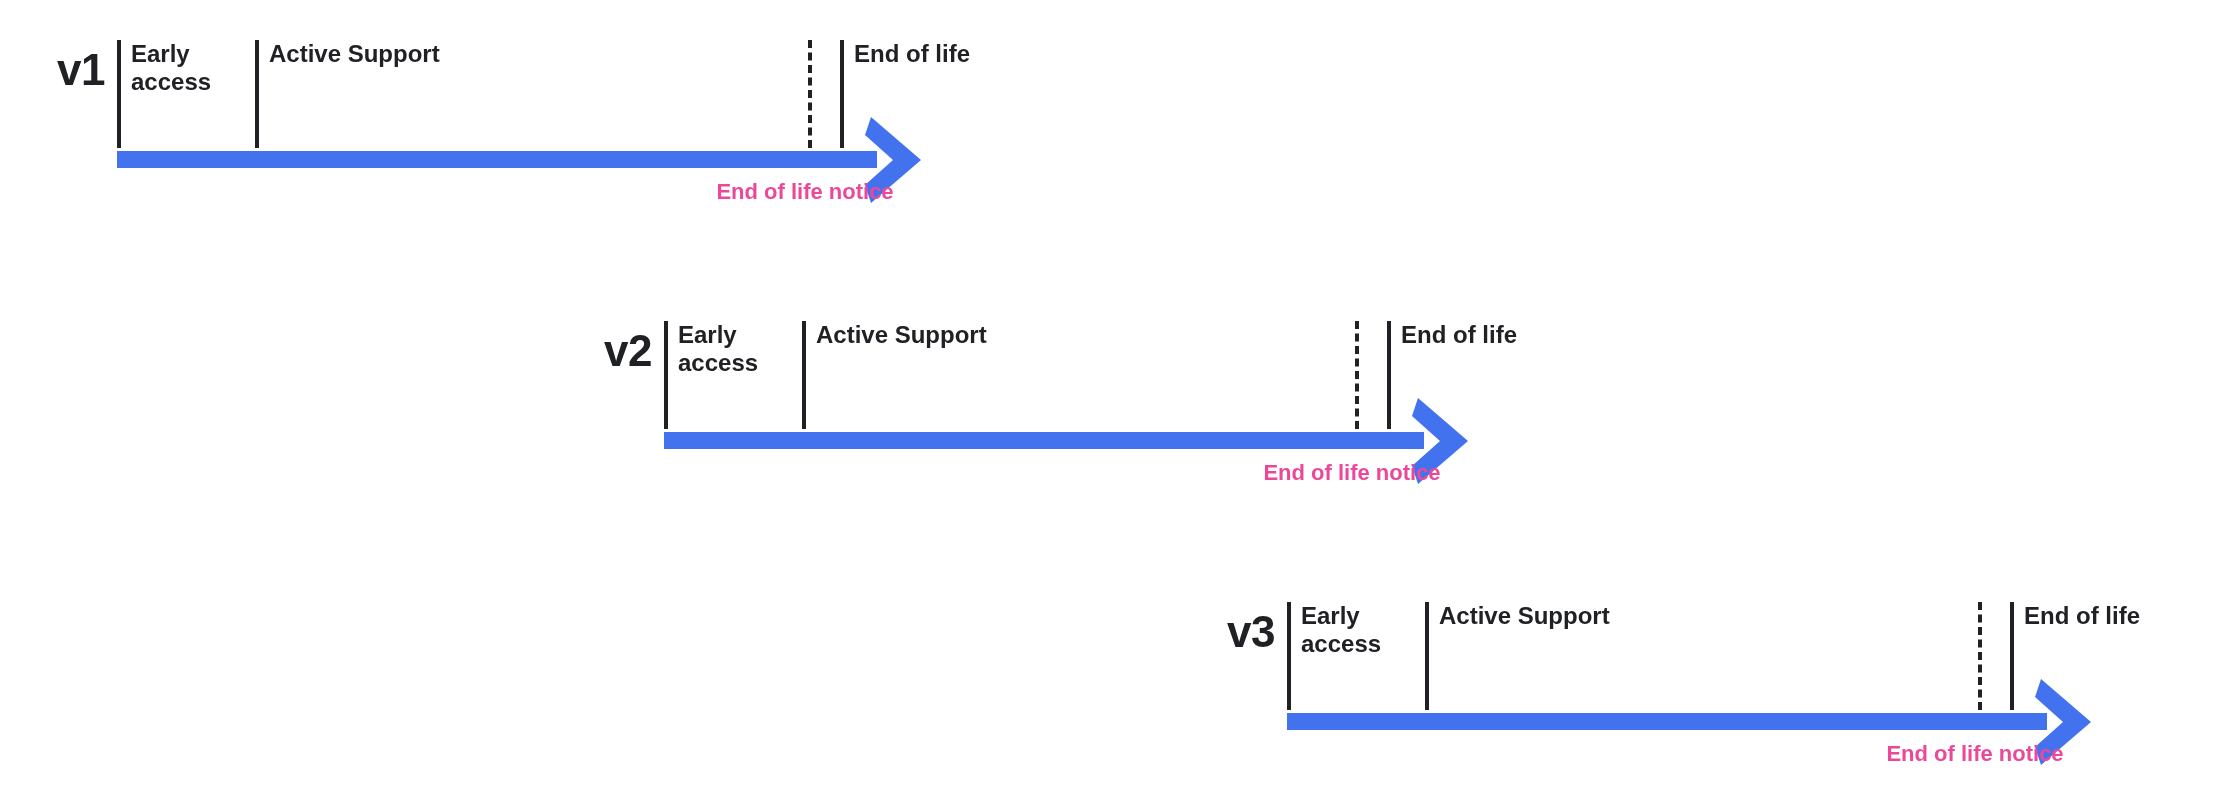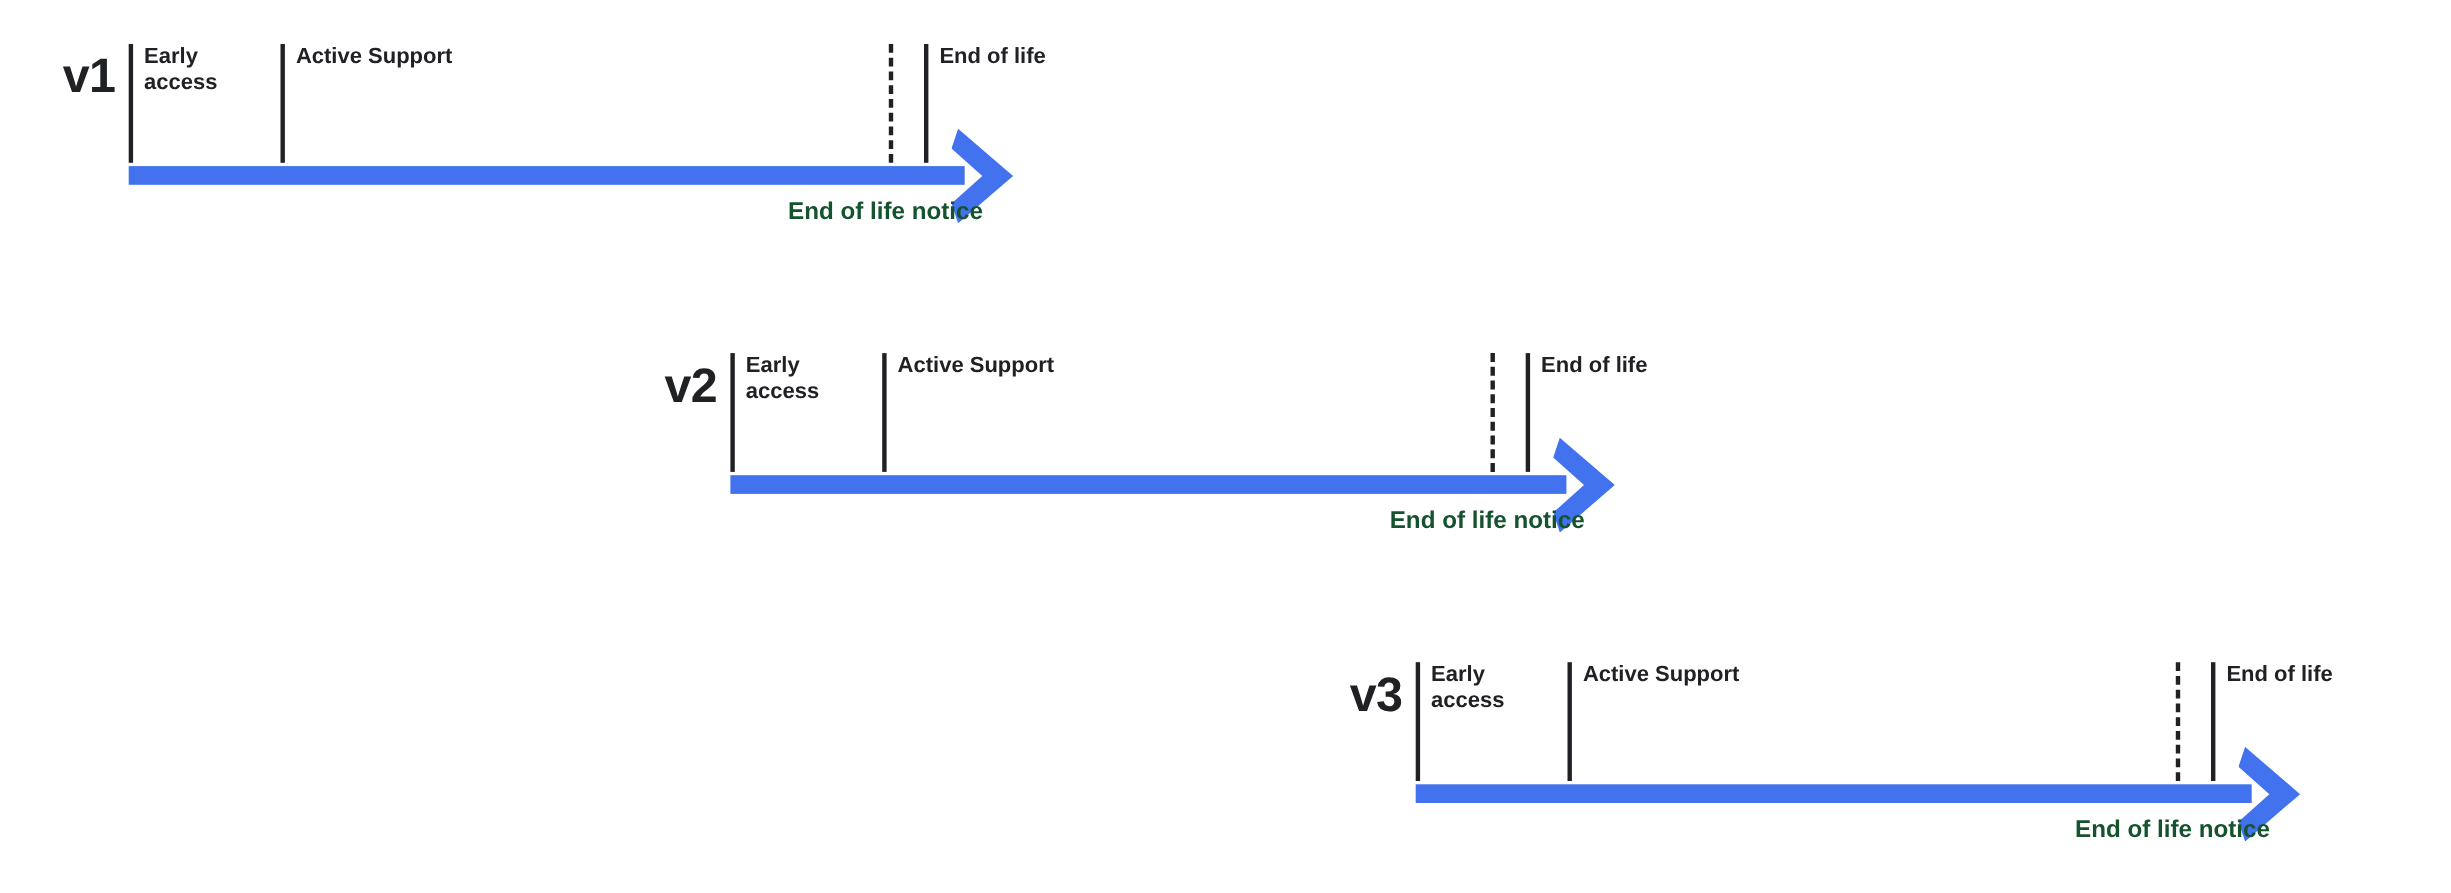--- a/index.html
+++ b/index.html
@@ -55,21 +55,21 @@
     width: 0;
     height: 108px;
     border-left: 4px dashed #202124;
     background: transparent;
   }
 
   
   .seg-label {
     position: absolute;
     top: 20px;
-    font-size: 20px;
+    font-size: 24px;
     font-weight: 700;
     color: #202124;
     line-height: 1.18;
     white-space: pre-line;
   }
 
   
   .bar {
     position: absolute;
     top: 131px;
@@ -82,21 +82,21 @@
     position: absolute;
     top: 131px;
   }
 
   
   .notice-label {
     position: absolute;
     top: 159px;
     font-size: 22px;
     font-weight: 700;
-    color: #14532d;
+    color: #ec4899;
     white-space: nowrap;
     transform: translateX(-50%);
   }
 </style>
 </head>
 <body>
 
 <div id="canvas">
     <div class="timeline-row" style="left: 117px; top: 20px;">
       <div class="version-label">v1</div>

